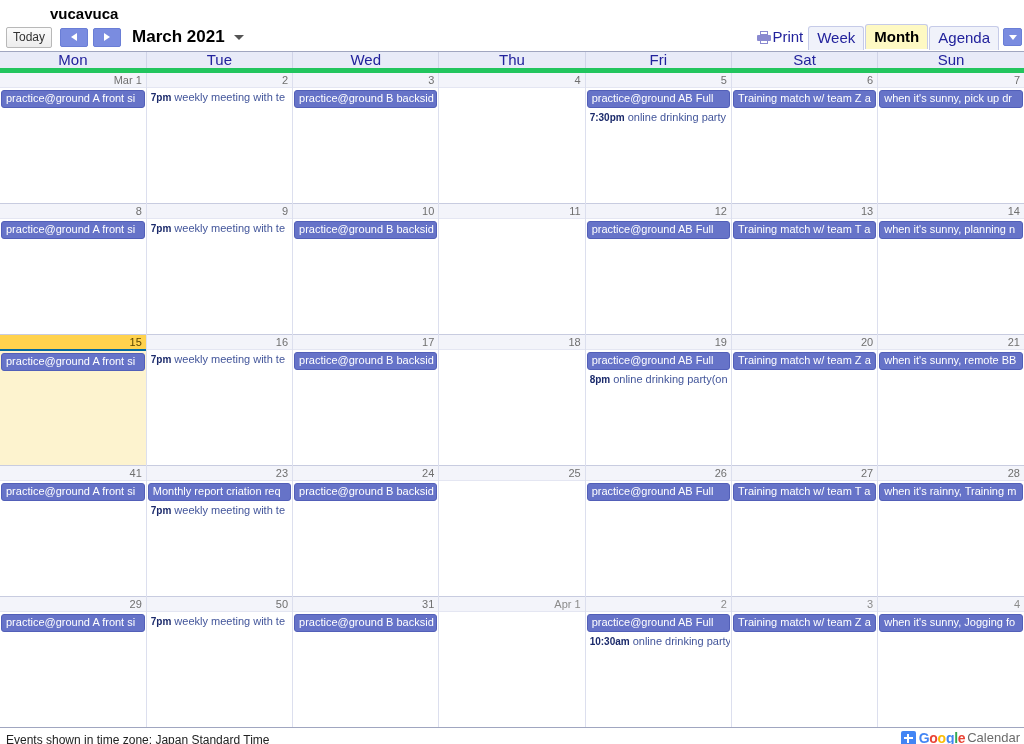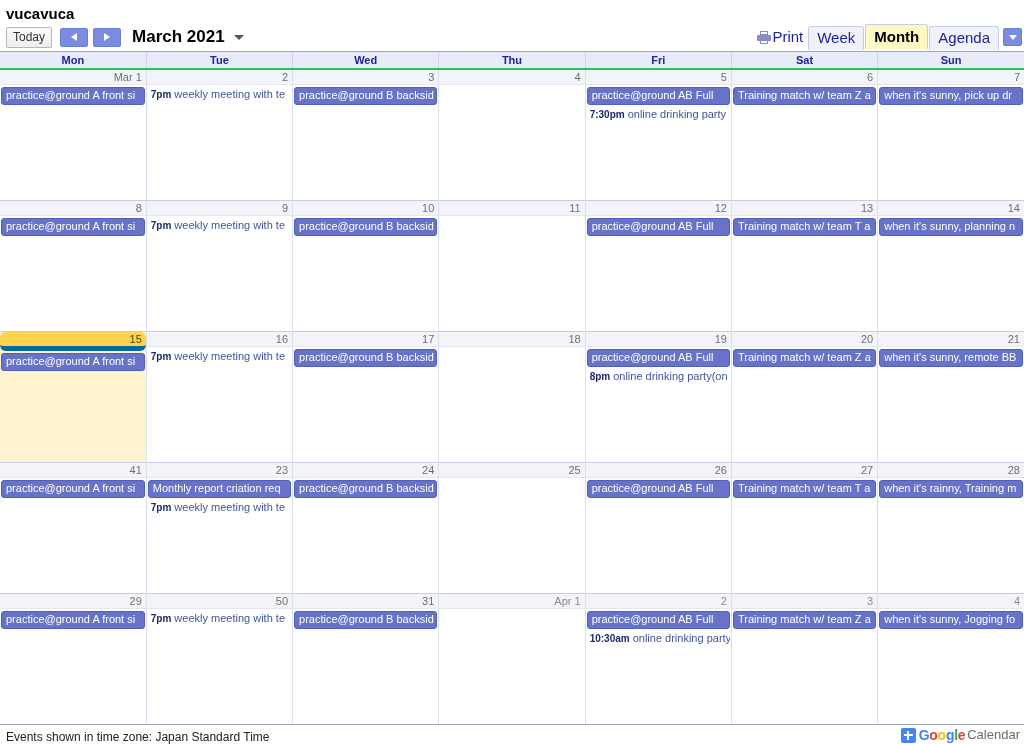--- a/index.html
+++ b/index.html
@@ -16,20 +16,21 @@
     position: relative;
   }
 
   
   .cal-title {
     font-size: 15px;
     font-weight: bold;
     color: #000000;
     padding: 5px 0 2px 6px;
     line-height: 18px;
+    margin-left: 44px;
   }
 
   
   .toolbar {
     position: relative;
     height: 26px;
     padding: 0 4px 3px 6px;
     box-sizing: border-box;
   }
   .toolbar-left {
@@ -176,27 +177,27 @@
     border-bottom: 1px solid #a0a6c0;
   }
   table.cal {
     width: 1024px;
     border-collapse: collapse;
     table-layout: fixed;
   }
   table.cal th {
     background: #e8ebf8;
     color: #22229c;
-    font-size: 11px;
-    font-weight: bold;
+    font-size: 15px;
+    font-weight: normal;
     height: 16px;
     line-height: 16px;
     text-align: center;
     border-left: 1px solid #d0d4e8;
-    border-bottom: 2px solid #22c55e;
+    border-bottom: 5px solid #22c55e;
     padding: 0;
   }
   table.cal th:first-child { border-left: none; }
 
   td.daycell {
     vertical-align: top;
     border-left: 1px solid #dcdfee;
     border-top: 1px solid #c8cce0;
     padding: 0;
     height: 130px;
@@ -214,22 +215,21 @@
     color: #6f6f6f;
     text-align: right;
     padding-right: 4px;
     border-bottom: 1px solid #e4e6f2;
     white-space: nowrap;
     overflow: hidden;
   }
   td.today .daynum-bar {
     background: #ffd24d;
     color: #5a4500;
-    border-bottom: 5px solid #0369a1;
-    border-radius: 6px;
+    border-bottom: 2px solid #0369a1;
   }
   td.today { background: #fdf3cf; }
   td.othermonth .daynum-bar { color: #8b8b8b; }
 
   .events {
     padding: 2px 1px 0 1px;
     overflow: hidden;
   }
   .evt {
     font-size: 11px;

